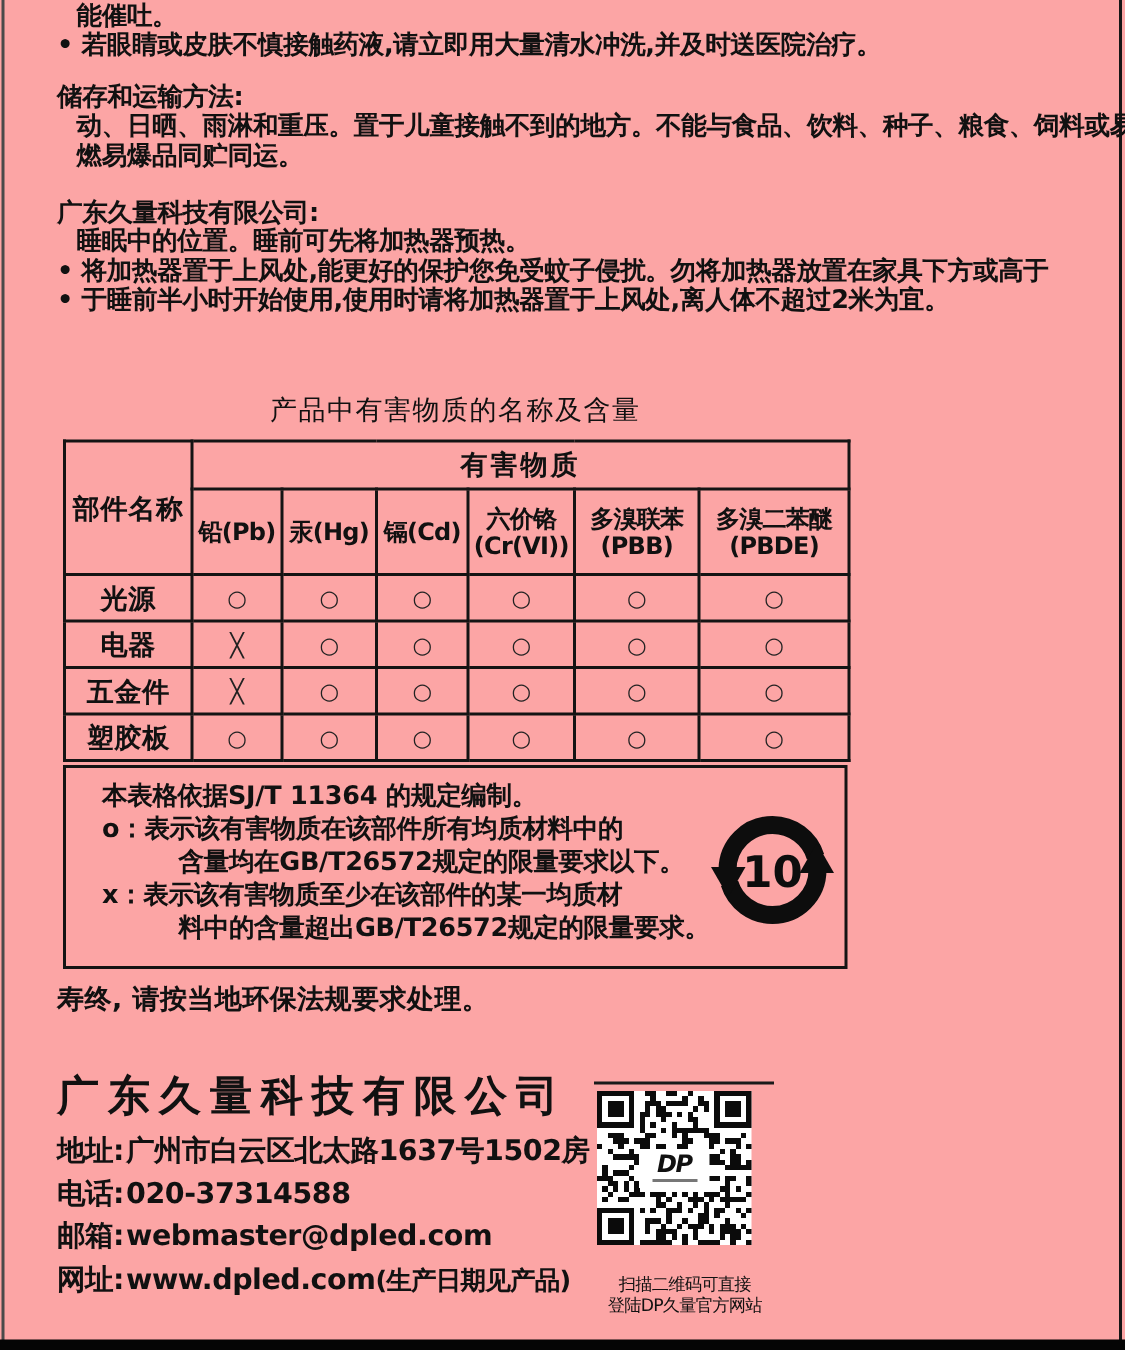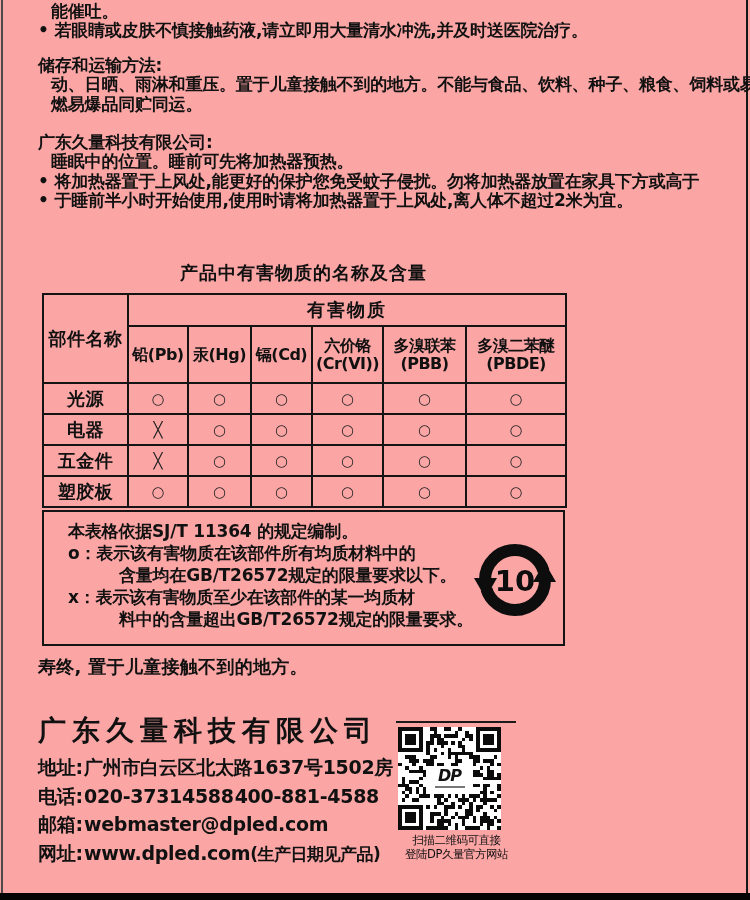--- a/index.html
+++ b/index.html
@@ -11,21 +11,21 @@
 
   
   .flow{position:absolute;left:38px;top:2px;width:690px;}
   .line{font-size:17px;line-height:19.4px;font-weight:bold;letter-spacing:-0.2px;white-space:nowrap;}
   .cont{padding-left:13px;}
   .gap1{margin-top:15px;}
   .gap2{margin-top:19px;}
 
   
   .tbl-title{position:absolute;left:42px;top:261px;width:523px;text-align:center;
-             font-size:18px;font-weight:bold;letter-spacing:1px;}
+             font-size:18px;font-weight:normal;letter-spacing:1px;}
   table.hz{position:absolute;left:42px;top:293px;width:523px;border-collapse:collapse;
            table-layout:fixed;}
   table.hz td{border:2px solid #141414;text-align:center;vertical-align:middle;
               font-weight:bold;padding:0;overflow:hidden;}
   tr.h1{height:32px;} tr.h2{height:57px;} tr.dr{height:31px;}
   .th-part{font-size:18px;letter-spacing:0.5px;}
   .th-group{font-size:18px;letter-spacing:2px;}
   .th-sub{font-size:16px;line-height:18px;letter-spacing:-0.5px;}
   .row-name{font-size:18px;letter-spacing:0.5px;}
   td.mark{font-weight:normal;font-size:15px;color:#222;}
@@ -55,21 +55,21 @@
 
   
   .qr-wrap{position:absolute;left:396px;top:721px;width:121px;}
   .qr-topline{width:120px;height:2px;background:#1a1a1a;}
   .qr-svg{display:block;margin:4px 0 0 2px;width:103px;height:103px;shape-rendering:crispEdges;}
   .qr-logo{position:absolute;left:30px;top:45px;width:47px;height:26px;background:#fff;
            text-align:center;font-size:16px;font-weight:bold;font-style:italic;
            letter-spacing:-1px;line-height:20px;}
   .qr-logo .ustrip{margin:0 auto;width:30px;height:2px;background:#777;}
   .qr-cap{width:121px;text-align:center;font-size:11.5px;line-height:13.5px;
-          font-weight:normal;letter-spacing:-0.5px;margin-top:4px;white-space:nowrap;}
+          font-weight:normal;letter-spacing:-0.5px;margin-top:20px;white-space:nowrap;}
 </style>
 </head>
 <body>
 
 <div class="page">
   <div class="b-left"></div>
   <div class="b-right"></div>
   <div class="b-bottom"></div>
 
   <div class="flow">
@@ -168,34 +168,33 @@
 
     <svg class="efup" viewBox="0 0 84 84">
       <circle cx="42" cy="42" r="30" fill="none" stroke="#0d0d0d" stroke-width="12" stroke-dasharray="85 9.2"></circle>
       <polygon points="1,40 24,40 12.5,60" fill="#0d0d0d"></polygon>
       <polygon points="60,44 83,44 71.5,24" fill="#0d0d0d"></polygon>
       <text x="42" y="53" text-anchor="middle" font-size="29" font-weight="bold" font-family="DejaVu Sans, sans-serif" fill="#0d0d0d">10</text>
     </svg>
   </div>
 
   <div class="disposal">
-    <div>寿终, 置于儿童接触不到的地方。</div>
+    <div>寿终, 请按当地环保法规要求处理。</div>
   </div>
 
   <div class="company">广东久量科技有限公司</div>
 
   <div class="contacts">
     <div class="c-row">
       <span class="c-label">地址:</span>
       <span>广州市白云区北太路1637号1502房</span>
     </div>
     <div class="c-row">
       <span class="c-label">电话:</span>
       <span>020-37314588</span>
-      <span class="c-extra">400-881-4588</span>
     </div>
     <div class="c-row">
       <span class="c-label">邮箱:</span>
       <span>webmaster@dpled.com</span>
     </div>
     <div class="c-row">
       <span class="c-label">网址:</span>
       <span>www.dpled.com</span>
       <span class="c-extra paren">(生产日期见产品)</span>
     </div>

